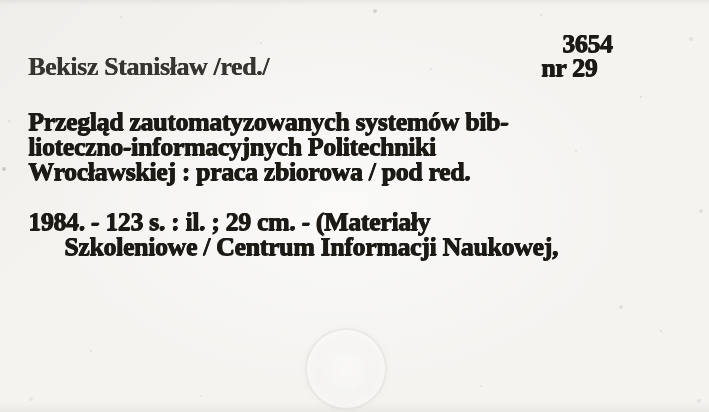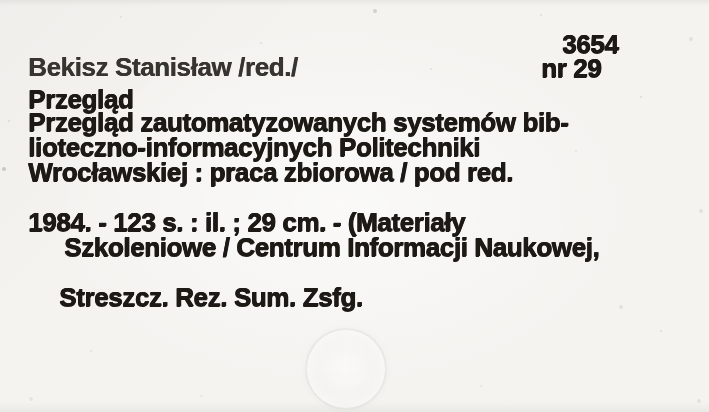--- a/index.html
+++ b/index.html
@@ -7,21 +7,21 @@
     position: relative;
     width: 709px;
     height: 412px;
     overflow: hidden;
     background:
       radial-gradient(ellipse 420px 260px at 48% 50%, rgba(255,255,255,0.55), rgba(255,255,255,0) 70%),
       linear-gradient(180deg, rgba(0,0,0,0.05) 0px, rgba(0,0,0,0.0) 6px),
       linear-gradient(0deg, rgba(0,0,0,0.045) 0px, rgba(0,0,0,0.0) 10px),
       linear-gradient(135deg, rgba(0,0,0,0.02), rgba(0,0,0,0.0) 30%),
       var(--paper, #f4f3f0);
-    font-family: Liberation Sans, sans-serif;
+    font-family: Liberation Serif, serif;
   }
   .line {
     position: absolute;
     white-space: pre;
     font-size: 26px;
     line-height: 26px;
     font-weight: 700;
     letter-spacing: -0.4px;
     color: var(--ink, #1d1a16);
   }
@@ -74,30 +74,28 @@
 
   <div class="speckles"></div>
   <div class="stamp"></div>
 
   <div class="line heavy" style="left:562px; top:31px;">3654</div>
 
   <div class="line soft" style="left:28px; top:54px;">Bekisz Stanisław /red./</div>
 
   <div class="line heavy" style="left:541px; top:55px;">nr 29</div>
 
-  <div class="line heavy" style="left:28px; top:86px;">Przegląd</div>
 
 
   <div class="line heavy" style="left:28px; top:109px;">Przegląd zautomatyzowanych systemów bib-</div>
 
   <div class="line heavy" style="left:28px; top:159px;">Wrocławskiej : praca zbiorowa / pod red.</div>
 
   <div class="line heavy" style="left:28px; top:134px;">lioteczno-informacyjnych Politechniki</div>
 
 
   <div class="line heavy" style="left:28px; top:209px;">1984. - 123 s. : il. ; 29 cm. - (Materiały</div>
 
   <div class="line heavy" style="left:28px; top:234px;margin-left:36px;">Szkoleniowe / Centrum Informacji Naukowej,</div>
 
 
-  <div class="line heavy" style="left:59px; top:284px;">Streszcz. Rez. Sum. Zsfg.</div>
 
 </div>
 
 </body></html>

